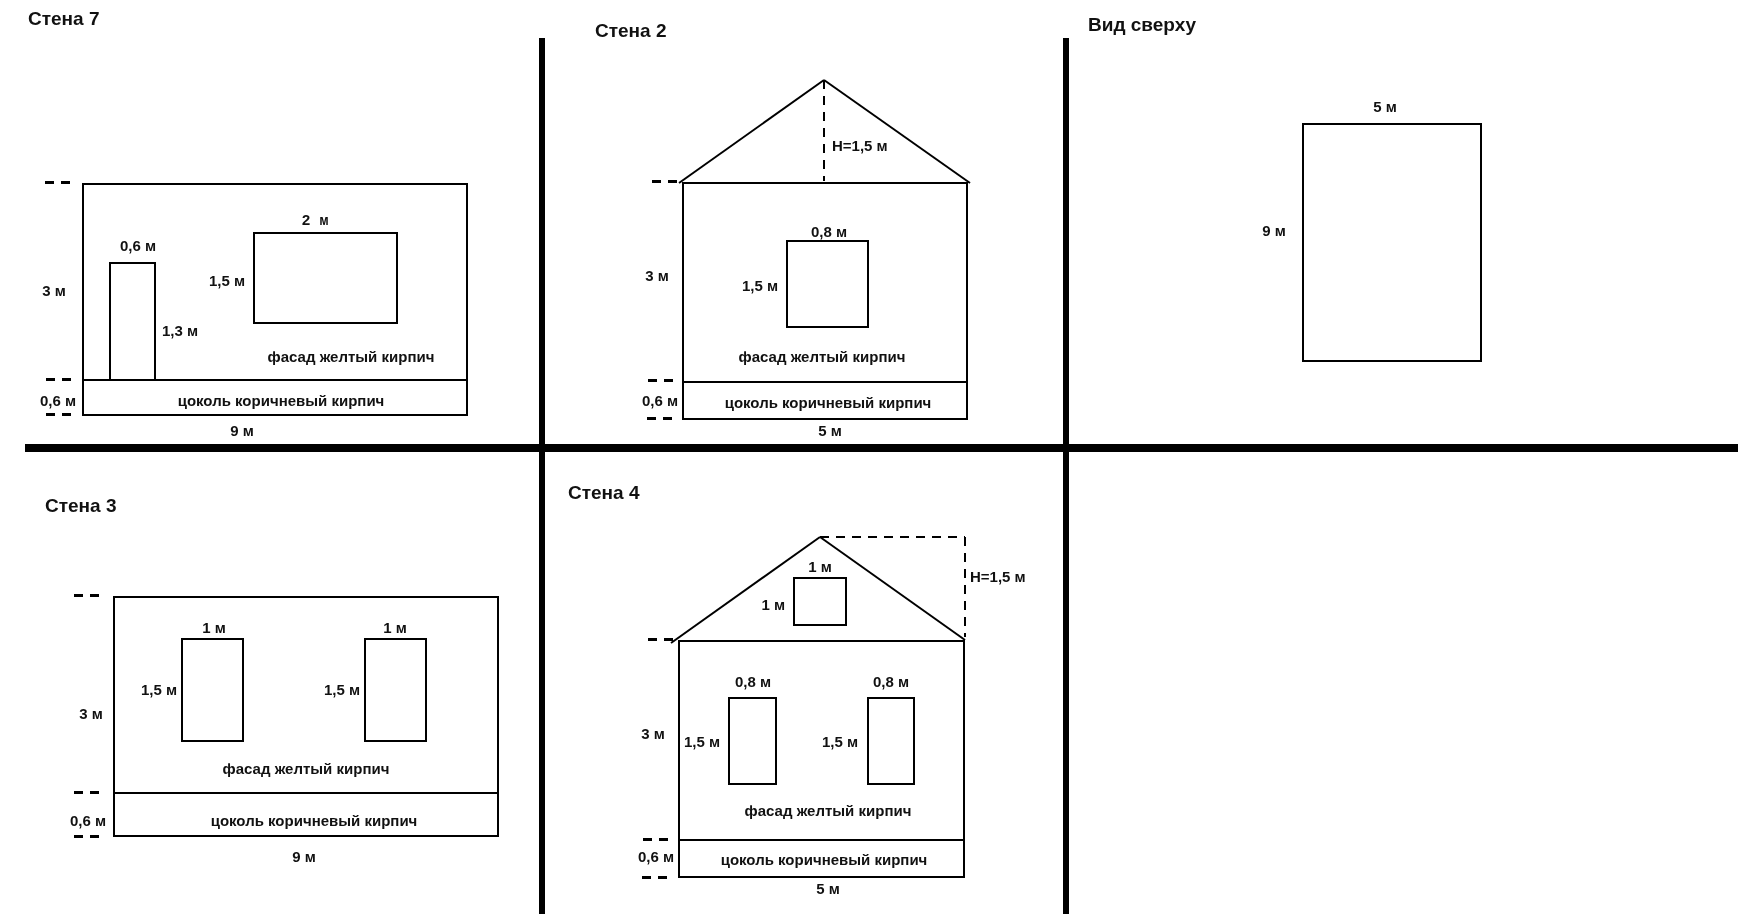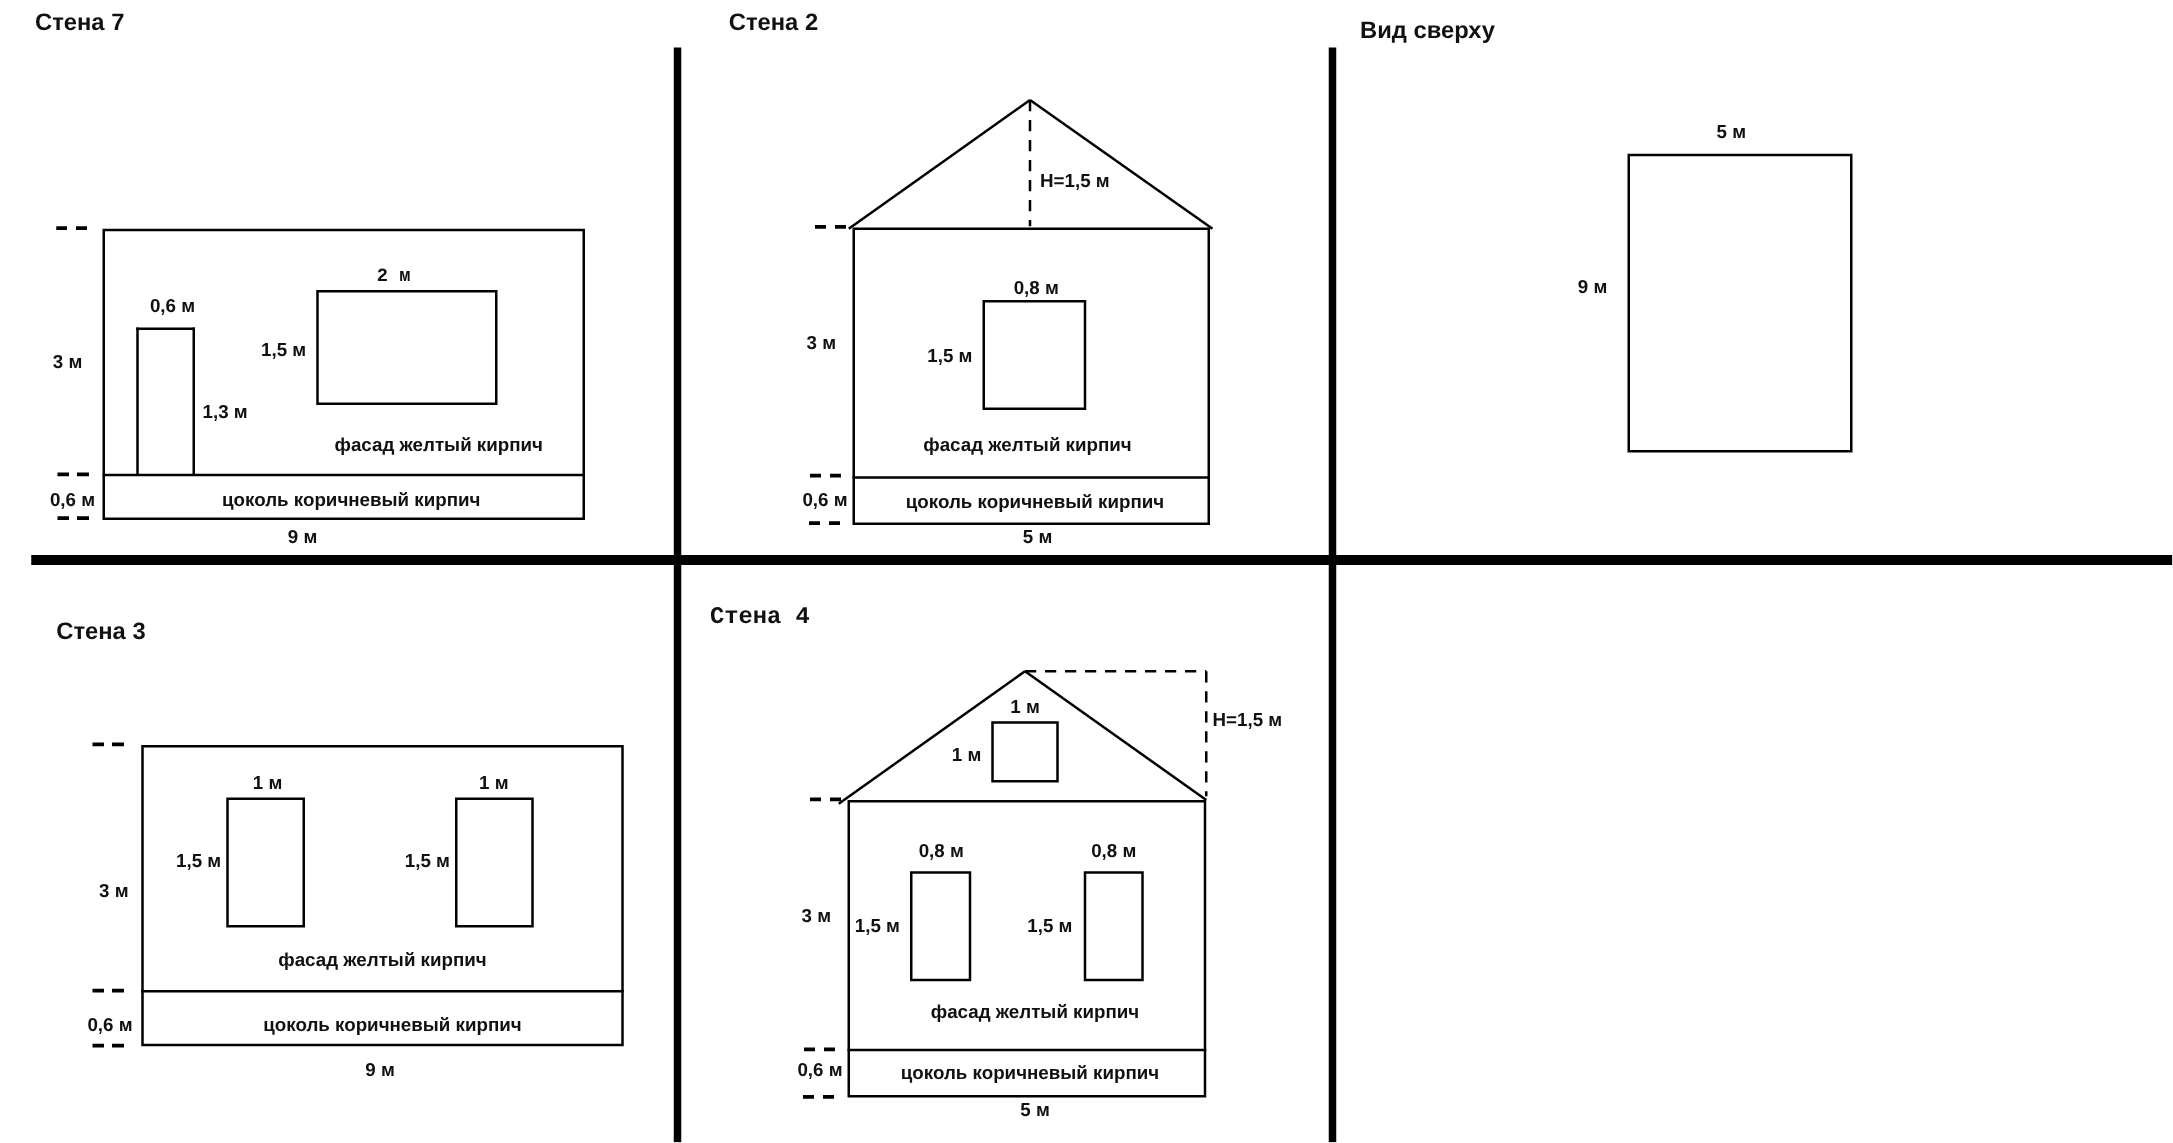--- a/index.html
+++ b/index.html
@@ -49,21 +49,21 @@
     <span class="lbl r" style="left:245px;top:280px;">1,5 м</span>
     <span class="lbl l" style="left:162px;top:330px;">1,3 м</span>
     <span class="lbl c" style="left:54px;top:290px;">3 м</span>
     <span class="lbl c" style="left:351px;top:356px;">фасад желтый кирпич</span>
     <span class="lbl c" style="left:58px;top:400px;">0,6 м</span>
     <span class="lbl c" style="left:281px;top:400px;">цоколь коричневый кирпич</span>
     <span class="lbl c" style="left:242px;top:430px;">9 м</span>
   </section>
 
   <section class="panel" style="left:540px;top:0;width:525px;height:452px;">
-    <h2 class="ptitle" style="left:43px;top:8px;margin:0;">Стена 2</h2>
+    <h2 class="ptitle" style="left:43px;top:8px;margin:12px;">Стена 2</h2>
 
     <svg width="525" height="452" viewBox="0 0 525 452">
       <line x1="139" y1="183" x2="284" y2="80" stroke="#000" stroke-width="2"></line>
       <line x1="284" y1="80" x2="430" y2="183" stroke="#000" stroke-width="2"></line>
       <line x1="284" y1="80" x2="284" y2="181" stroke="#000" stroke-width="2" stroke-dasharray="9 7"></line>
     </svg>
 
     <div class="box" style="left:142px;top:182px;width:286px;height:238px;"></div>
     <div class="hline" style="left:142px;top:381px;width:286px;"></div>
     <div class="box" style="left:246px;top:240px;width:83px;height:88px;"></div>
@@ -108,21 +108,21 @@
     <span class="lbl r" style="left:149px;top:237px;">1,5 м</span>
     <span class="lbl r" style="left:332px;top:237px;">1,5 м</span>
     <span class="lbl c" style="left:63px;top:261px;">3 м</span>
     <span class="lbl c" style="left:278px;top:316px;">фасад желтый кирпич</span>
     <span class="lbl c" style="left:60px;top:368px;">0,6 м</span>
     <span class="lbl c" style="left:286px;top:368px;">цоколь коричневый кирпич</span>
     <span class="lbl c" style="left:276px;top:404px;">9 м</span>
   </section>
 
   <section class="panel" style="left:540px;top:452px;width:525px;height:462px;">
-    <h2 class="ptitle" style="left:28px;top:30px;margin:0;font-family:Liberation Mono, monospace;">Стена 4</h2>
+    <h2 class="ptitle" style="left:28px;top:30px;margin:0;">Стена 4</h2>
 
     <svg width="525" height="462" viewBox="0 0 525 462">
       <line x1="131" y1="191" x2="280" y2="85" stroke="#000" stroke-width="2"></line>
       <line x1="280" y1="85" x2="425" y2="188" stroke="#000" stroke-width="2"></line>
       <line x1="280" y1="85" x2="425" y2="85" stroke="#000" stroke-width="2" stroke-dasharray="9 7"></line>
       <line x1="425" y1="85" x2="425" y2="185" stroke="#000" stroke-width="2" stroke-dasharray="9 7"></line>
     </svg>
 
     <div class="box" style="left:253px;top:125px;width:54px;height:49px;"></div>
 

